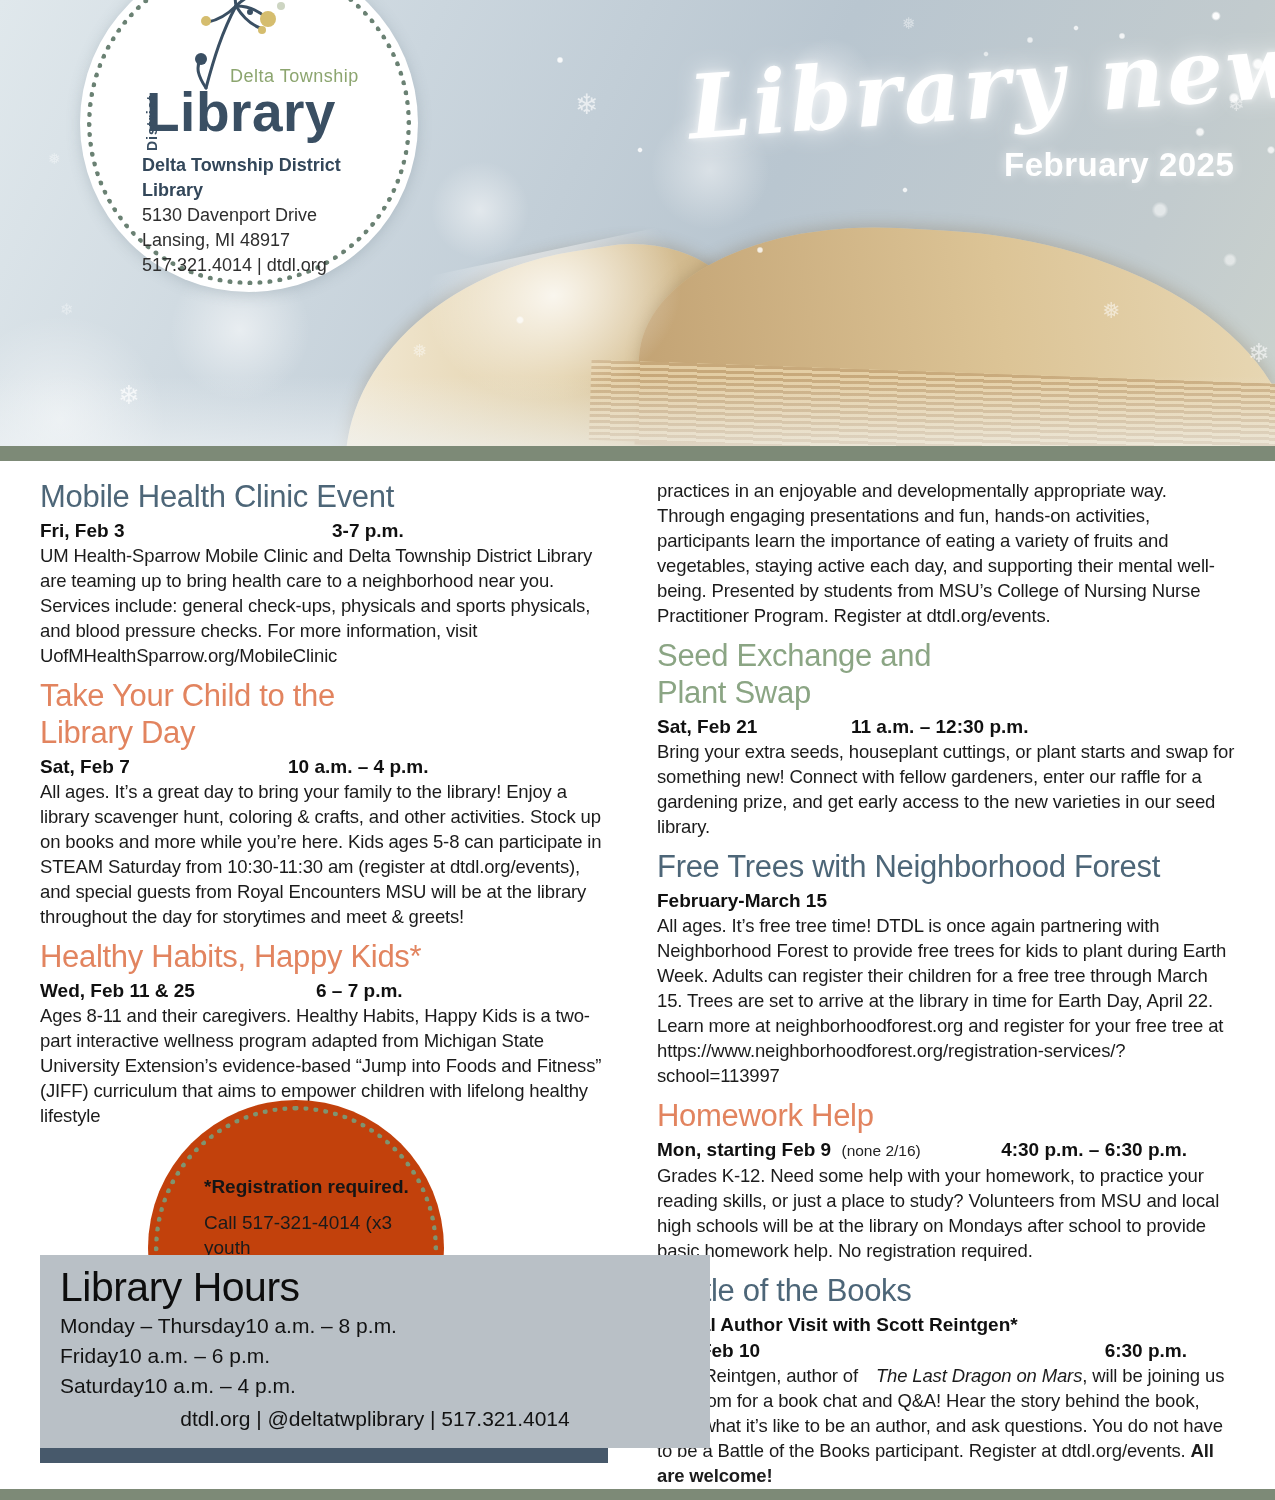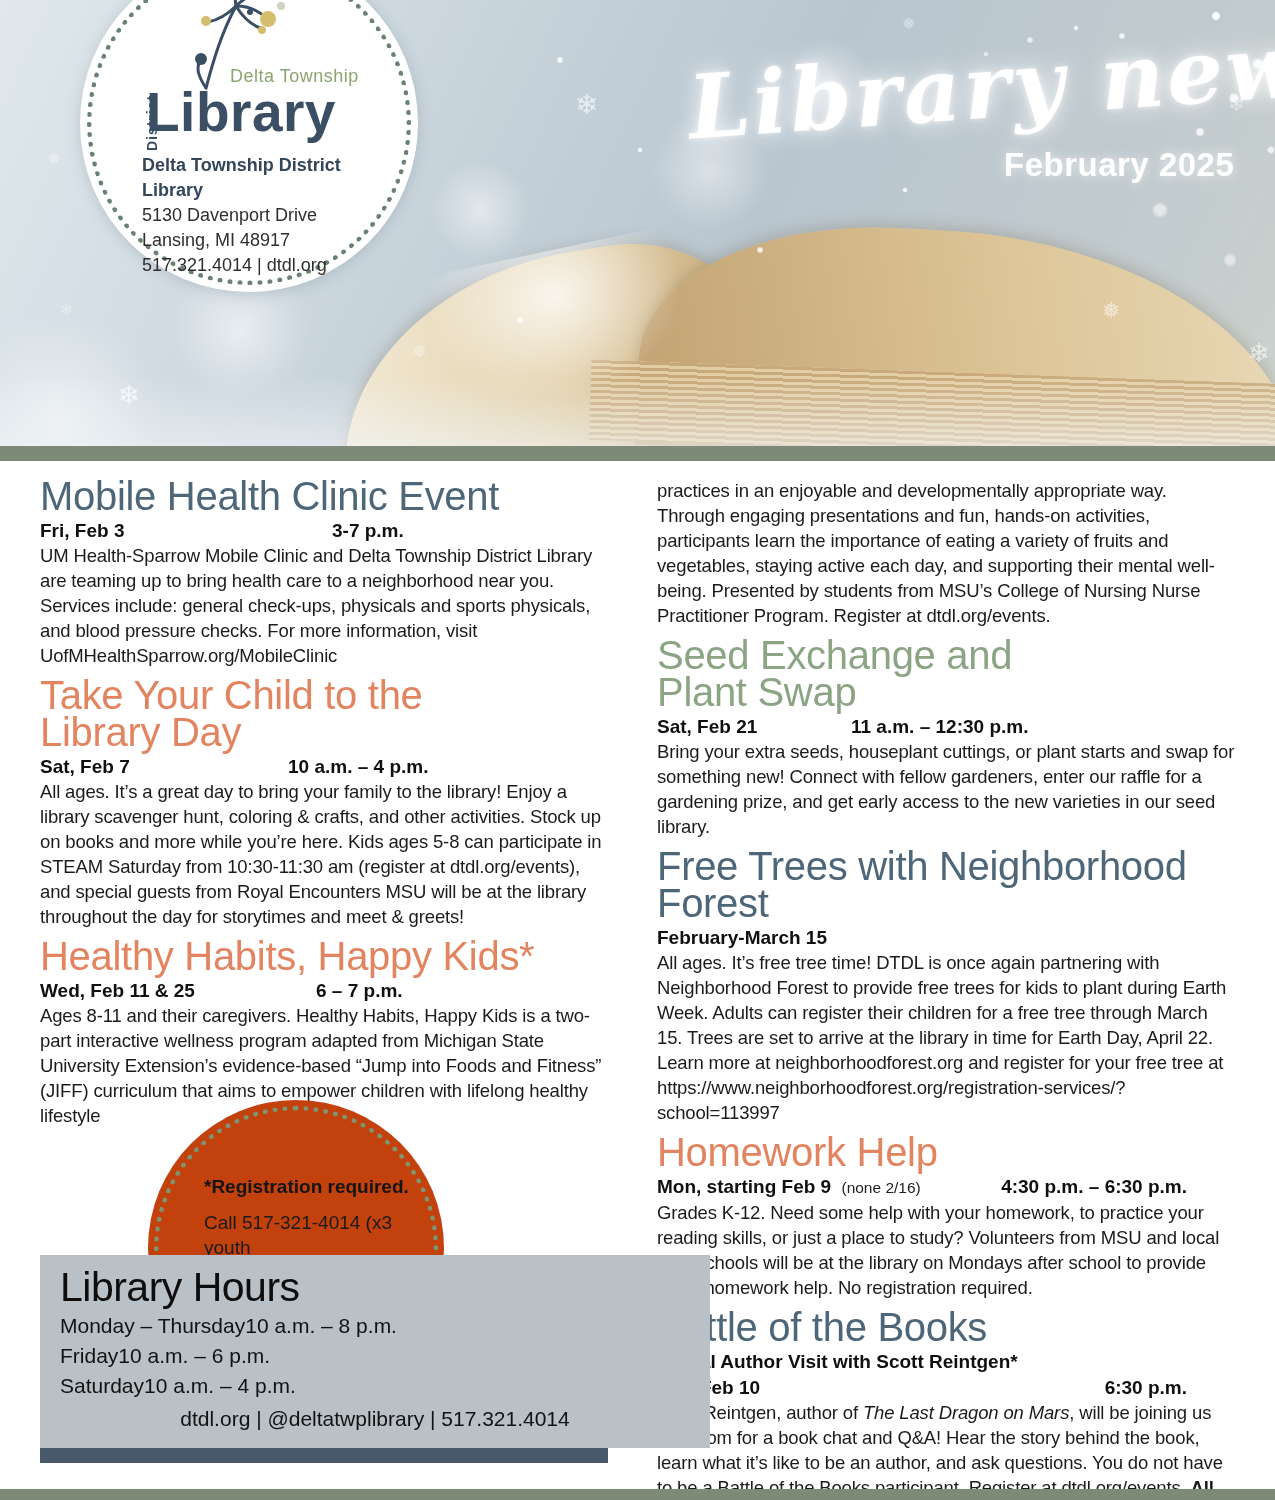--- a/index.html
+++ b/index.html
@@ -95,34 +95,34 @@
     text-shadow:0 0 12px rgba(255,255,255,.7);letter-spacing:.5px;
   }
   
   .divider{position:absolute;left:0;top:446px;width:100%;height:15px;background:#7d8a77;}
   .bottom-bar{position:absolute;left:0;top:1489px;width:100%;height:11px;background:#7d8a77;}
   
   .col{position:absolute;top:478px;}
   .col-left{left:40px;width:572px;}
   .col-right{left:657px;width:580px;}
   .article h2{
-    font-size:40px;line-height:37px;font-weight:400;letter-spacing:-0.3px;
+    font-size:31px;line-height:37px;font-weight:400;letter-spacing:-0.3px;
     margin:9px 0 3px;white-space:pre-line;
   }
   .col .article:first-child h2{margin-top:0;}
   .h-blue{color:#4d6678;}
   .h-orange{color:#e2845f;}
   .h-green{color:#8ba584;}
   .dateline{position:relative;font-size:19px;font-weight:700;line-height:25px;color:#101010;}
   .dateline .note{font-weight:400;font-size:15.5px;margin-left:5px;color:#222;}
   .dateline .time{position:absolute;top:0;}
   .tp-a{left:292px;} .tp-b{left:248px;} .tp-c{left:276px;} .tp-d{left:194px;} .tp-r{right:50px;}
   .subtitle-line{font-size:19px;font-weight:700;line-height:26px;color:#101010;}
   p.body{font-size:18.5px;line-height:25px;letter-spacing:-0.15px;margin:0 0 7px;color:#1b1b1b;}
-  p.body em{font-style:italic;}
+  p.body em{font-style:italic;margin-left:13px;}
   p.body b{font-weight:700;}
   
   .reg{position:absolute;left:148px;top:1100px;width:296px;height:296px;border-radius:50%;
     background:#c2410c;z-index:1;}
   .reg-ring{position:absolute;inset:6px;border:5px dotted #7f9470;border-radius:50%;}
   .reg-text{position:absolute;left:56px;top:76px;width:205px;}
   .reg-title{font-size:19px;font-weight:700;color:#151515;margin-bottom:12px;}
   .reg-line{font-size:19px;line-height:25px;color:#1b1b1b;}
   
   .hours-box{

